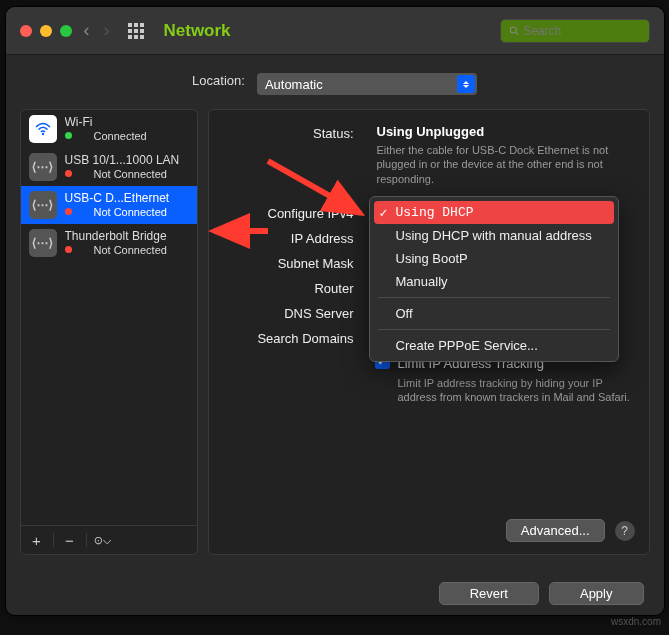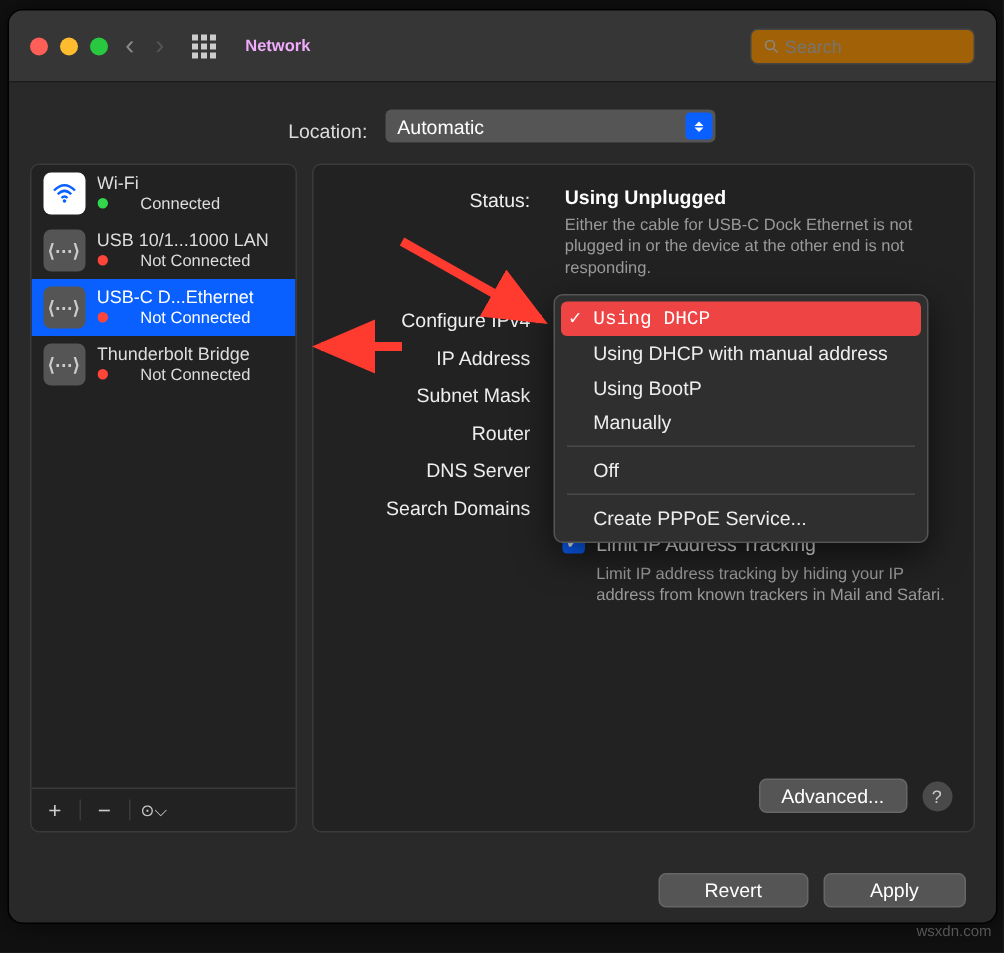--- a/index.html
+++ b/index.html
@@ -5,26 +5,26 @@
   * { box-sizing: border-box; margin: 0; padding: 0; font-family: -apple-system, "Helvetica Neue", Arial, sans-serif; }
   body { background: #111; width: 669px; height: 635px; overflow: hidden; -webkit-font-smoothing: antialiased; }
   .window { width: 660px; height: 610px; margin: 6px auto; background: #292929; border-radius: 10px; box-shadow: 0 0 20px rgba(0,0,0,.6); position: relative; overflow: hidden; border:1px solid #000;}
   .titlebar { height: 48px; display: flex; align-items: center; padding: 0 14px; gap: 10px; border-bottom: 1px solid #1b1b1b; background:#363636;}
   .traffic { display:flex; gap:8px; }
   .tl { width:12px; height:12px; border-radius:50%; }
   .tl.close{background:#ff5f57;} .tl.min{background:#febc2e;} .tl.max{background:#28c840;}
   .navbtn { color:#8a8a8a; font-size:18px; padding:0 2px; user-select:none;}
   .grid-icon { width:16px; height:16px; display:grid; grid-template-columns:repeat(3,1fr); grid-template-rows:repeat(3,1fr); gap:2px; margin-left:6px;}
   .grid-icon span{background:#ccc; width:4px; height:4px;}
-  .title { color:#f0abfc; font-size:11px; font-weight:600; margin-left:10px;}
-  .search { margin-left:auto; background:#a16207; border:1px solid #444; border-radius:5px; height:24px; display:flex; align-items:center; padding:0 8px; width:150px;}
+  .title { color:#84cc16; font-size:17px; font-weight:600; margin-left:10px;}
+  .search { margin-left:auto; background:#4d7c0f; border:1px solid #444; border-radius:5px; height:24px; display:flex; align-items:center; padding:0 8px; width:150px;}
   .search svg{width:12px;height:12px;fill:#888;margin-right:4px;}
   .search input{background:transparent;border:none;color:#ccc;font-size:12px;outline:none;width:100%;}
 
-  .location-row{display:flex;align-items:flex-end;justify-content:center;gap:12px;padding:18px 0 14px;}
+  .location-row{display:flex;align-items:flex-start;justify-content:center;gap:12px;padding:18px 0 14px;}
   .location-row label{color:#ddd;font-size:13px;}
   .select-loc{position:relative;background:#555;border-radius:4px;height:22px;width:220px;display:flex;align-items:center;padding:0 8px;color:#fff;font-size:13px;}
   .select-loc .caps{position:absolute;right:2px;top:2px;bottom:2px;width:18px;background:#0a60ff;border-radius:3px;display:flex;flex-direction:column;align-items:center;justify-content:center;}
   .select-loc .caps::before{content:"";border:3px solid transparent;border-bottom-color:#fff;margin-bottom:1px;}
   .select-loc .caps::after{content:"";border:3px solid transparent;border-top-color:#fff;}
 
   .body-area{display:flex; gap:10px; padding:0 14px 14px; height:460px;}
   .sidebar{width:178px; background:#222; border:1px solid #3a3a3a; border-radius:6px; display:flex; flex-direction:column;}
   .iface-list{flex:1; overflow:hidden;}
   .iface{display:flex;align-items:center;gap:8px;padding:5px 8px;color:#ddd;font-size:12px;}

